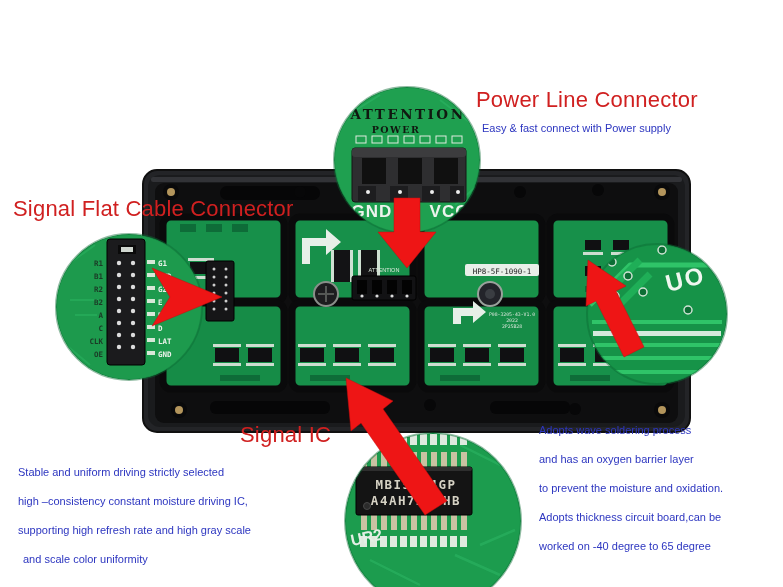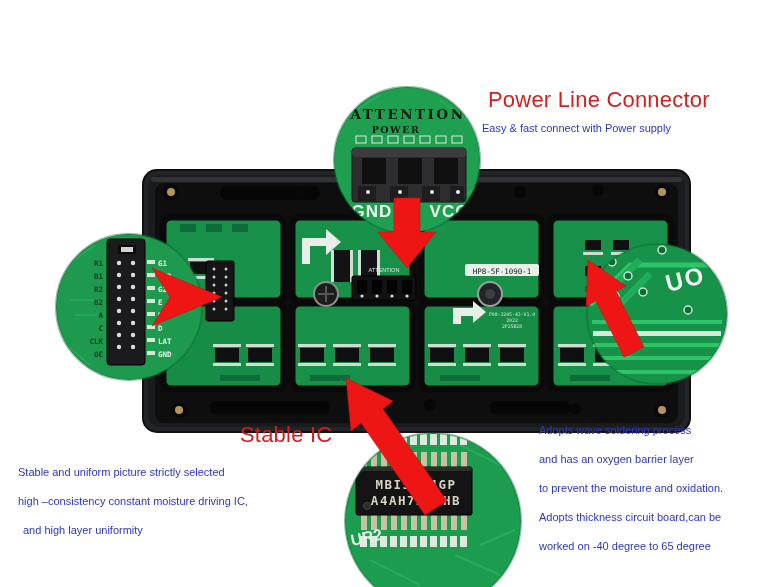--- a/index.html
+++ b/index.html
@@ -368,29 +368,31 @@
   </g>
 
   <g fill="#ee1515" stroke="#c60d0d" stroke-width="0.5">
     <polygon points="394,198 420,198 420,232 436,232 407,268 378,232 394,232"></polygon>
     <polygon points="222,297 152,326 170,297 152,268"></polygon>
     <polygon points="346,378 393,401 383,409 447,501 425,515 361,423 351,431"></polygon>
     <polygon points="588,260 626,286 616,291 644,347 624,357 596,301 586,306"></polygon>
   </g>
 </svg>
 
-<div class="overlay red-label" style="left:488px;top:87px;">Power Line Connector</div>
+<div class="overlay red-label" style="left:476px;top:87px;">Power Line Connector</div>
 <div class="overlay blue-line" style="left:482px;top:122px;">Easy &amp; fast connect with Power supply</div>
 
-
-<div class="overlay red-label" style="left:240px;top:422px;">Stable IC</div>
+<div class="overlay red-label" style="left:13px;top:196px;">Signal Flat Cable Connector</div>
+
+<div class="overlay red-label" style="left:240px;top:422px;">Signal IC</div>
 <div class="overlay para" style="left:18px;top:458px;">
-  <div class="blue-line">Stable and uniform picture strictly selected</div>
+  <div class="blue-line">Stable and uniform driving strictly selected</div>
   <div class="blue-line">high –consistency constant moisture driving IC,</div>
-  <div class="blue-line" style="padding-left:5px;">and high layer uniformity</div>
+  <div class="blue-line">supporting high refresh rate and high gray scale</div>
+  <div class="blue-line" style="padding-left:5px;">and scale color uniformity</div>
 </div>
 
 <div class="overlay para" style="left:539px;top:416px;">
   <div class="blue-line">Adopts wave soldering process</div>
   <div class="blue-line">and has an oxygen barrier layer</div>
   <div class="blue-line">to prevent the moisture and oxidation.</div>
   <div class="blue-line">Adopts thickness circuit board,can be</div>
   <div class="blue-line">worked on -40 degree to 65 degree</div>
 </div>
 

